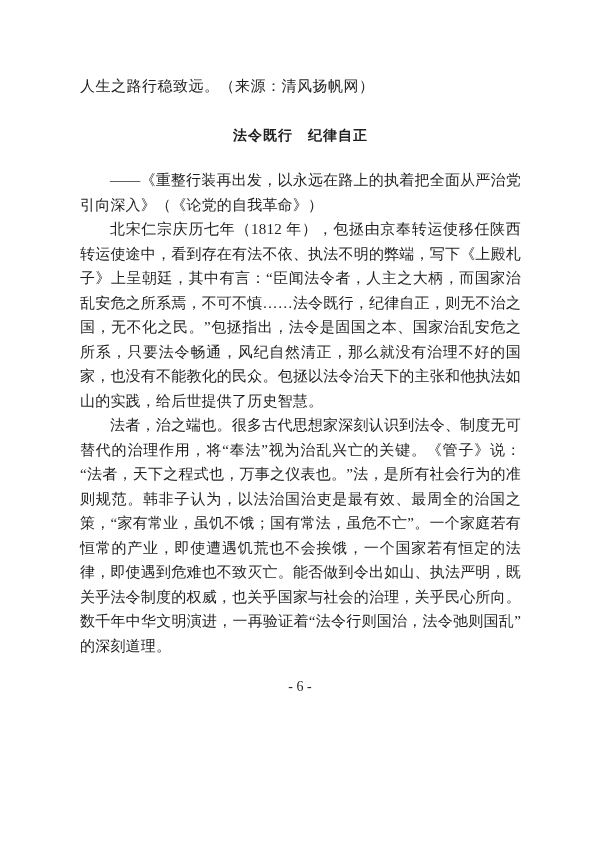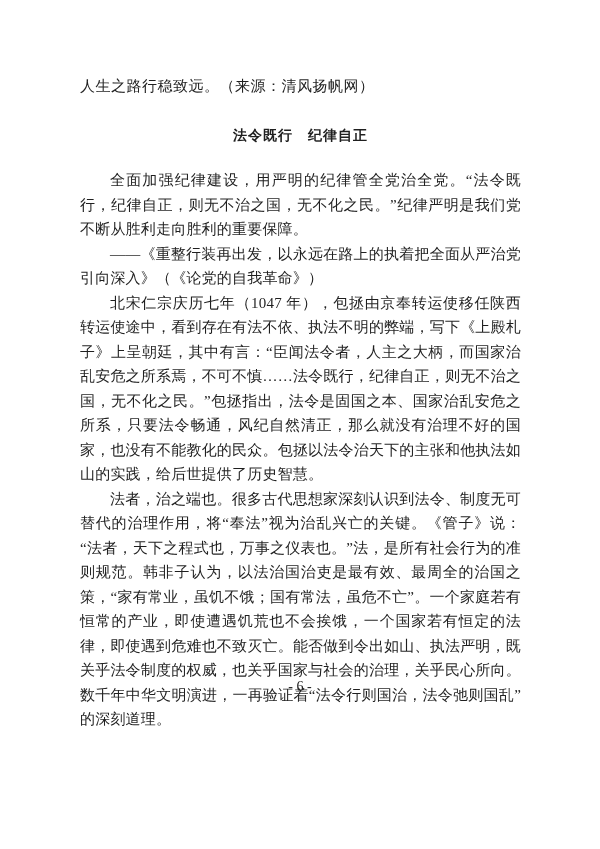--- a/index.html
+++ b/index.html
@@ -70,21 +70,20 @@
 <body>
 
 <div class="page">
   <div class="content">
     <p class="intro-line">人生之路行稳致远。（来源：清风扬帆网）</p>
 
 
     <h1 class="article-title">法令既行　纪律自正</h1>
 
     <div class="body-text">
-      <p>全面加强纪律建设，用严明的纪律管全党治全党。“法令既行，纪律自正，则无不治之国，无不化之民。”纪律严明是我们党不断从胜利走向胜利的重要保障。</p>
       <p>——《重整行装再出发，以永远在路上的执着把全面从严治党引向深入》（《论党的自我革命》）</p>
-      <p>北宋仁宗庆历七年（1047 年），包拯由京奉转运使移任陕西转运使途中，看到存在有法不依、执法不明的弊端，写下《上殿札子》上呈朝廷，其中有言：“臣闻法令者，人主之大柄，而国家治乱安危之所系焉，不可不慎……法令既行，纪律自正，则无不治之国，无不化之民。”包拯指出，法令是固国之本、国家治乱安危之所系，只要法令畅通，风纪自然清正，那么就没有治理不好的国家，也没有不能教化的民众。包拯以法令治天下的主张和他执法如山的实践，给后世提供了历史智慧。</p>
+      <p>北宋仁宗庆历七年（1812 年），包拯由京奉转运使移任陕西转运使途中，看到存在有法不依、执法不明的弊端，写下《上殿札子》上呈朝廷，其中有言：“臣闻法令者，人主之大柄，而国家治乱安危之所系焉，不可不慎……法令既行，纪律自正，则无不治之国，无不化之民。”包拯指出，法令是固国之本、国家治乱安危之所系，只要法令畅通，风纪自然清正，那么就没有治理不好的国家，也没有不能教化的民众。包拯以法令治天下的主张和他执法如山的实践，给后世提供了历史智慧。</p>
       <p>法者，治之端也。很多古代思想家深刻认识到法令、制度无可替代的治理作用，将“奉法”视为治乱兴亡的关键。《管子》说：“法者，天下之程式也，万事之仪表也。”法，是所有社会行为的准则规范。韩非子认为，以法治国治吏是最有效、最周全的治国之策，“家有常业，虽饥不饿；国有常法，虽危不亡”。一个家庭若有恒常的产业，即使遭遇饥荒也不会挨饿，一个国家若有恒定的法律，即使遇到危难也不致灭亡。能否做到令出如山、执法严明，既关乎法令制度的权威，也关乎国家与社会的治理，关乎民心所向。数千年中华文明演进，一再验证着“法令行则国治，法令弛则国乱”的深刻道理。</p>
     </div>
   </div>
 
   <div class="page-footer">- 6 -</div>
 </div>
 
 </body></html>

